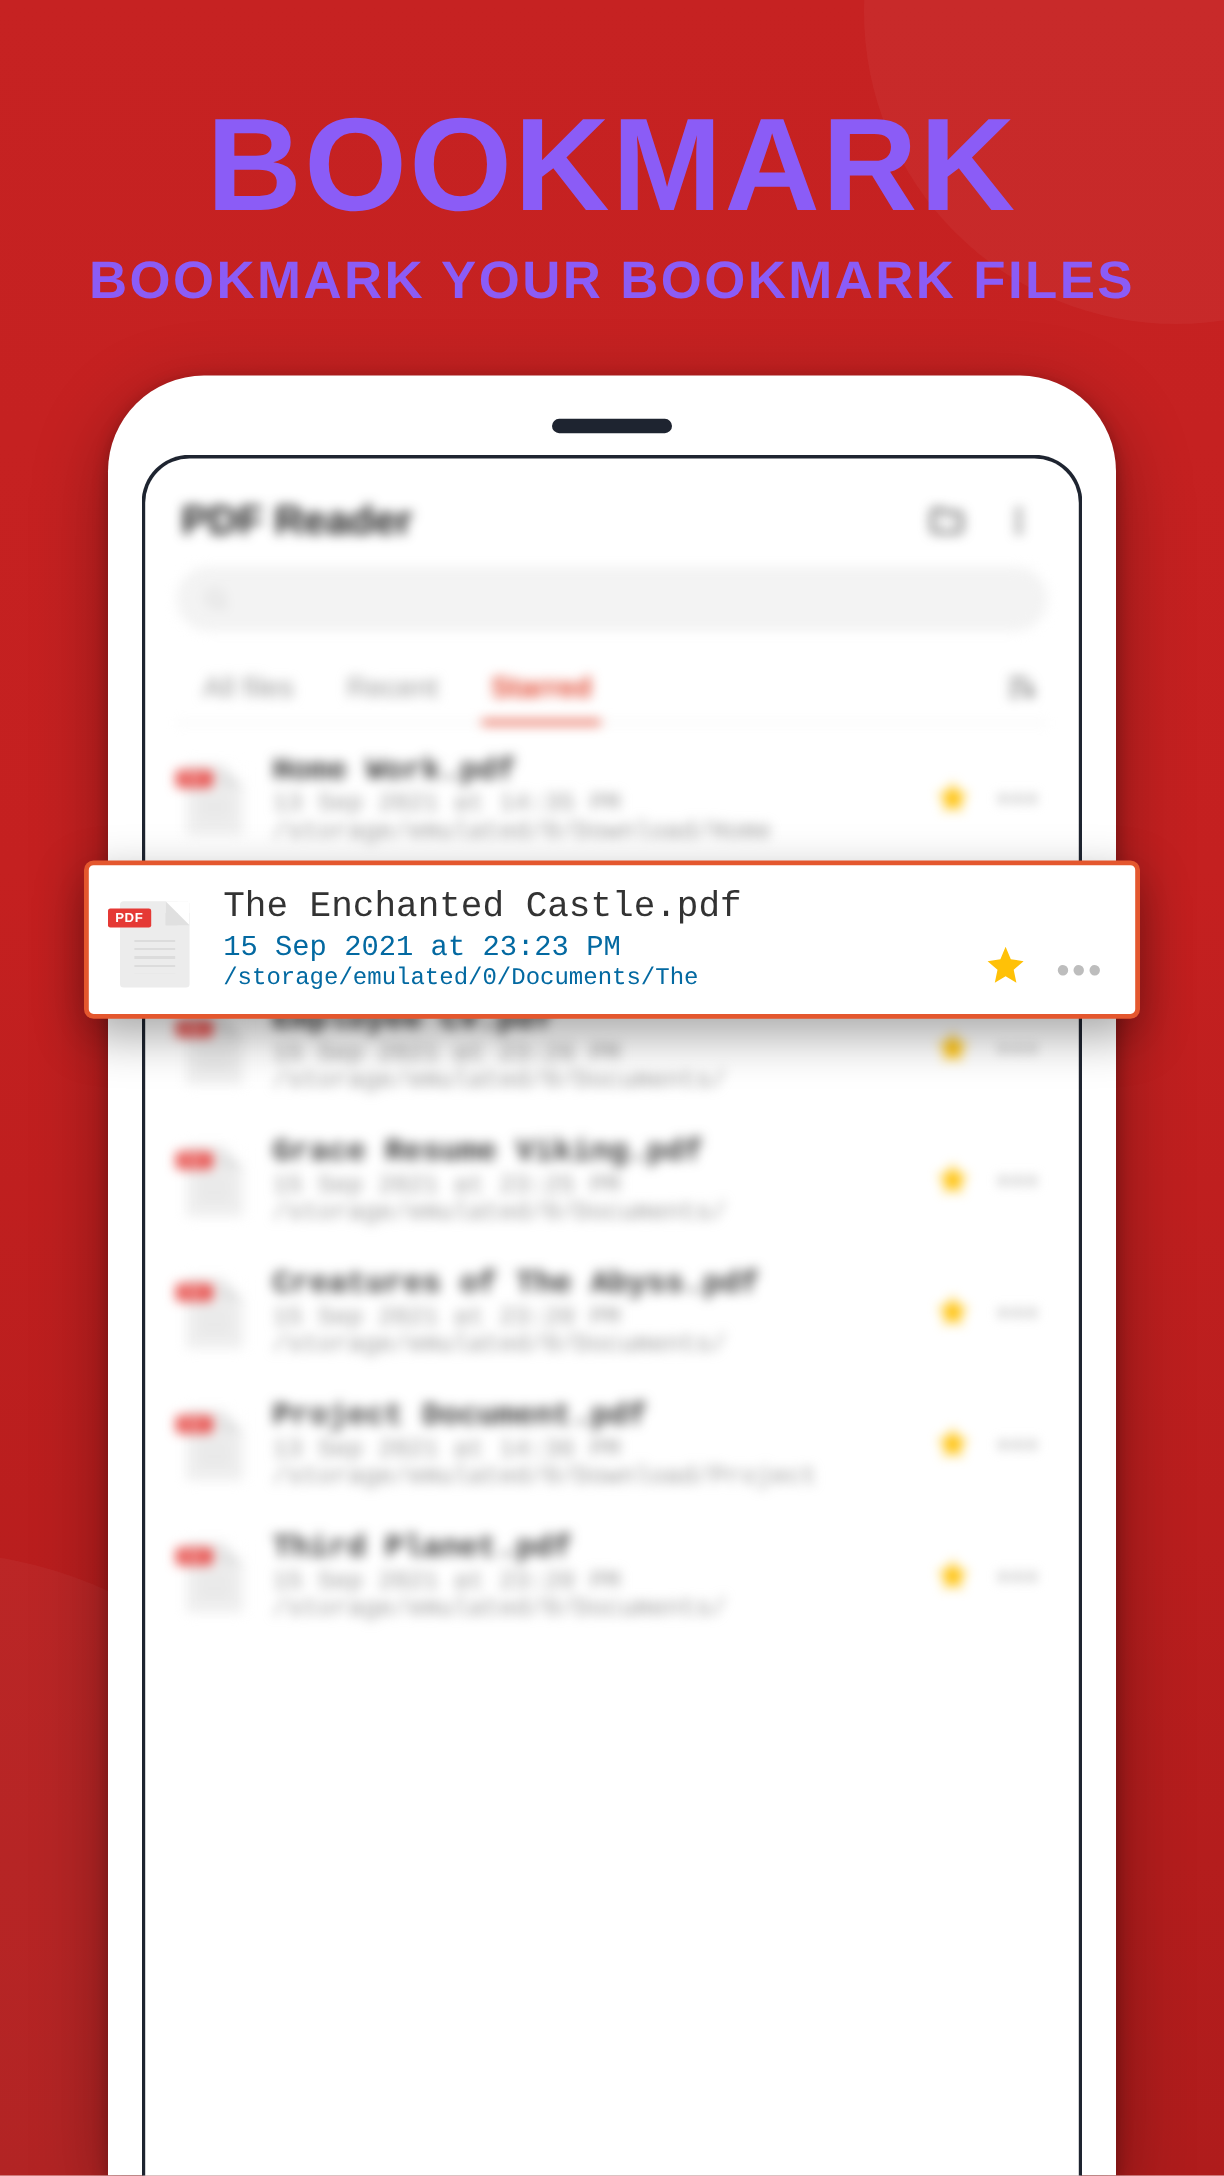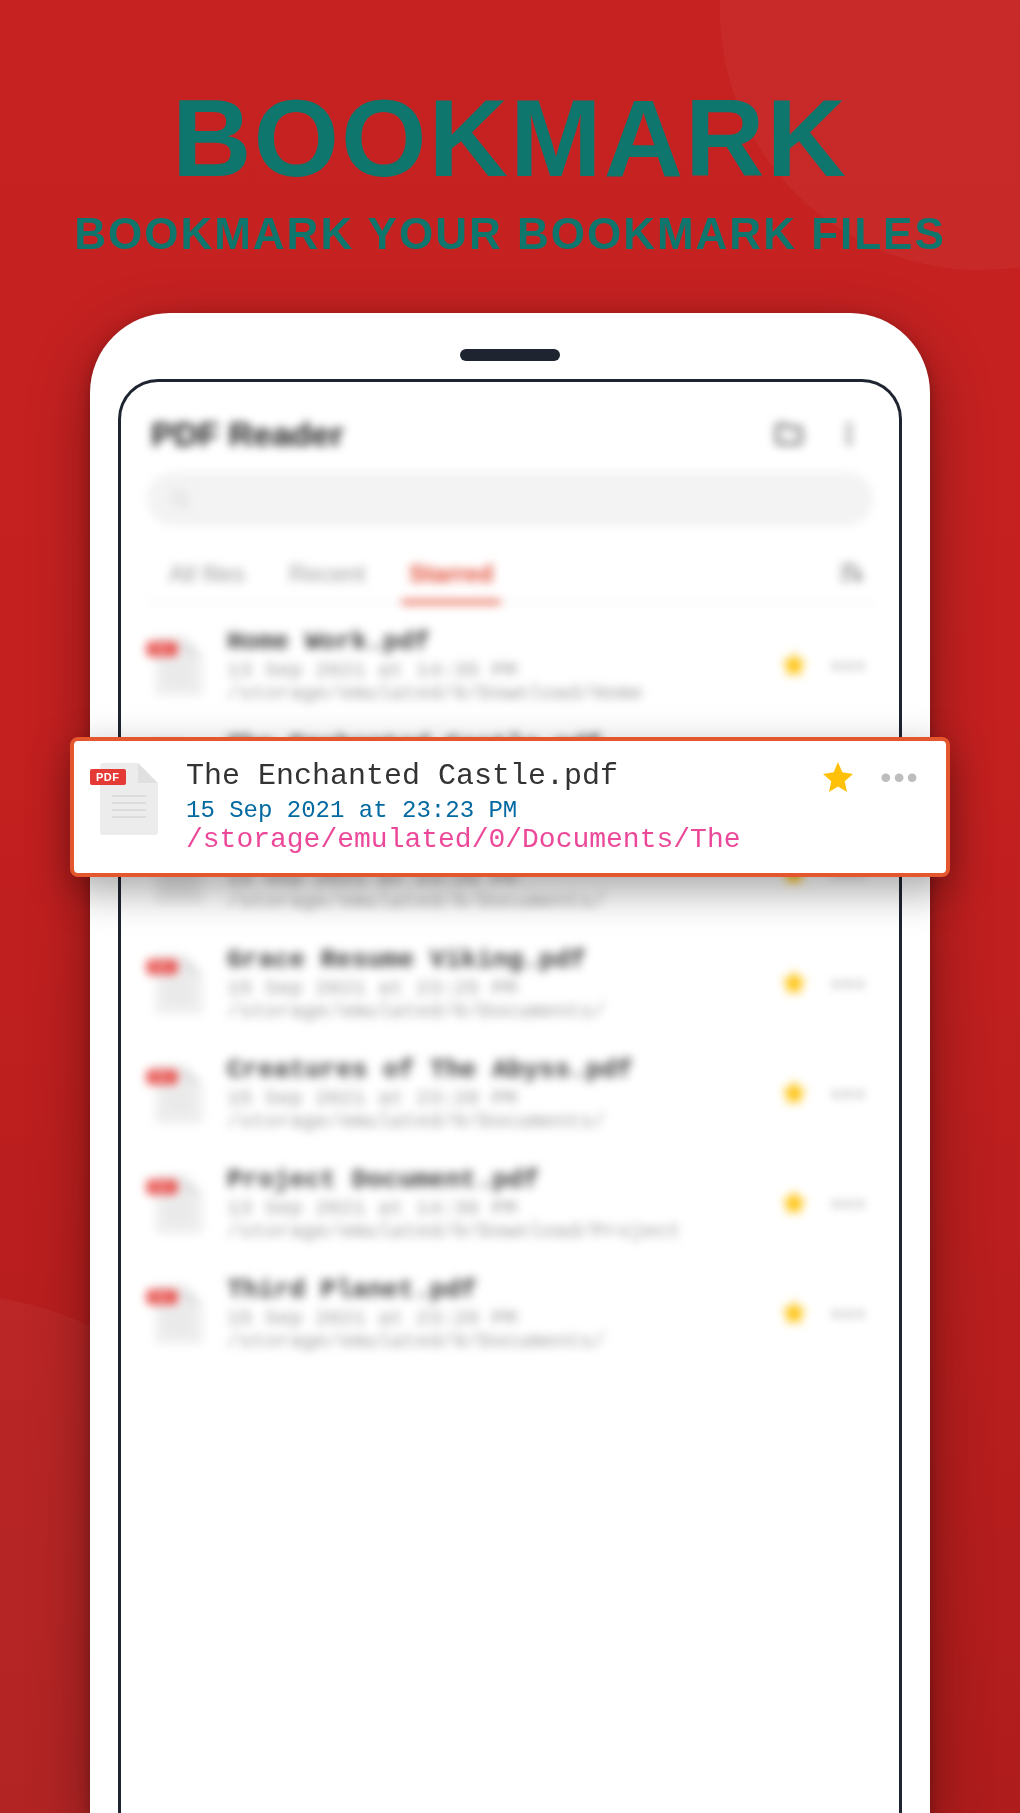--- a/index.html
+++ b/index.html
@@ -23,21 +23,21 @@
     border-radius: 50%;
     background: rgba(255,255,255,0.04);
     left: -420px; bottom: -200px;
     pointer-events: none;
   }
 
   .promo-head {
     position: relative;
     width: 100%;
     text-align: center;
-    color: #0f766e;
+    color: #8b5cf6;
     padding-top: 74px;
   }
   .promo-title {
     font-size: 110px;
     font-weight: 900;
     letter-spacing: 2px;
   }
   .promo-sub {
     font-size: 44px;
     font-weight: 800;
@@ -185,33 +185,32 @@
   
   .highlight {
     position: absolute;
     left: 50%; transform: translateX(-50%);
     top: 717px;
     width: 880px;
     background: #fff;
     border: 4px solid #e4572e;
     border-radius: 8px;
     box-shadow: 0 14px 40px rgba(0,0,0,0.35);
-    display: flex; align-items: flex-start;
+    display: flex; align-items: flex-end;
     gap: 24px;
     padding: 18px 26px 18px 22px;
     z-index: 50;
-    margin-top: 20px;
   }
   .highlight .thumb { width: 66px; height: 80px; }
   .highlight .thumb .page { width: 58px; height: 72px; background:#ececec; }
   .highlight .thumb .lines { top: 32px; height: 28px; left:12px; right:12px; }
   .highlight .thumb .badge { font-size: 11px; top: 10px; left: -6px; padding:2px 6px; }
   .highlight .row-title { font-size: 30px; color:#333; font-weight:500; }
   .highlight .row-date { font-size: 24px; color:#0369a1; margin-top:4px; }
-  .highlight .row-path { font-size: 28px; color:#ec4899; }
+  .highlight .row-path { font-size: 20px; color:#0369a1; }
   .highlight .star svg { width:36px; height:36px; }
   .highlight .dots { font-size: 32px; color:#bdbdbd; }
 </style>
 </head>
 <body>
 
 <div class="bg-circle-1"></div>
 <div class="bg-circle-2"></div>
 
 <div class="promo-head">

